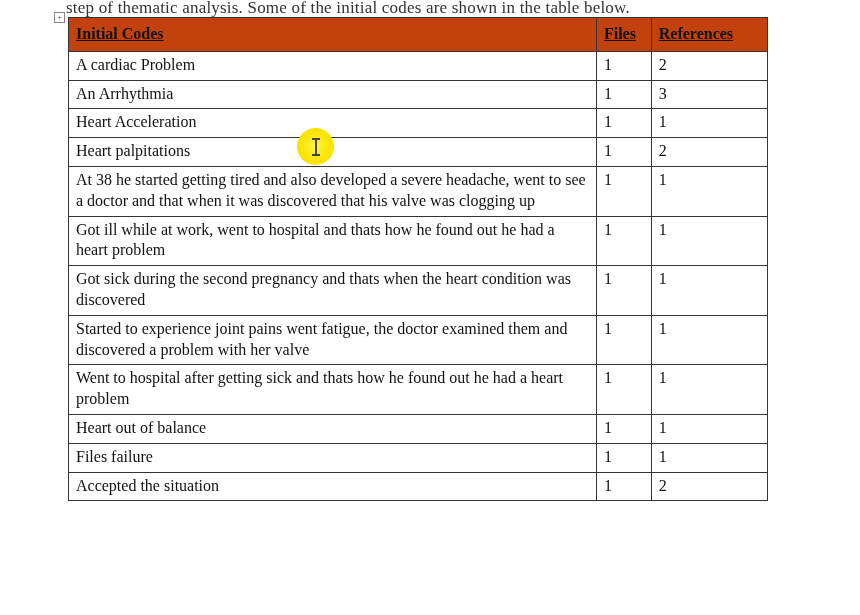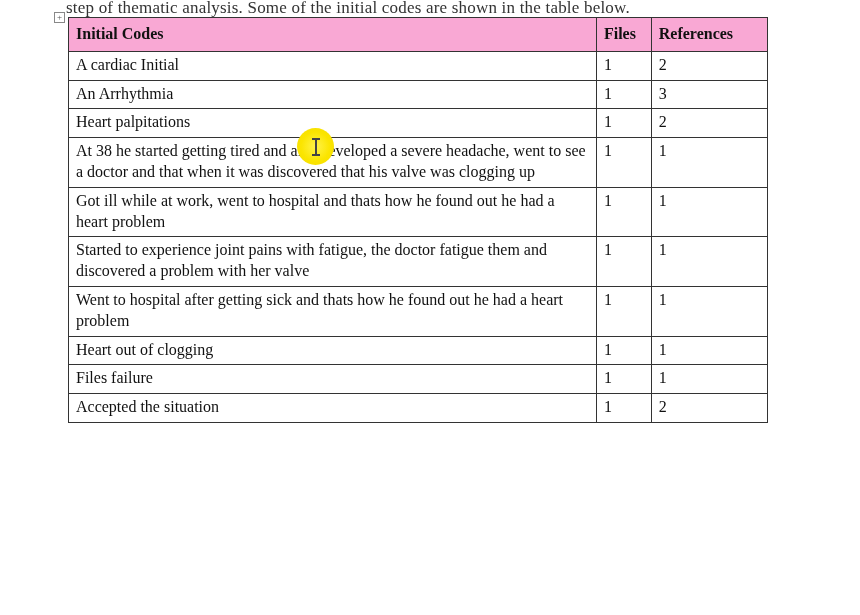--- a/index.html
+++ b/index.html
@@ -53,23 +53,24 @@
     .codes-table th,
     .codes-table td {
       border: 1px solid #333;
       padding: 3px 7px 4px 7px;
       text-align: left;
       vertical-align: top;
       line-height: 1.3;
     }
     .codes-table th {
       font-weight: bold;
-      background: #f9a8d4;
+      background: #c2410c;
       padding-top: 6px;
       padding-bottom: 6px;
+      text-decoration: underline;
     }
     .col-codes { width: 540px; }
     .col-files { width: 55px; margin-top: 20px; }
     .col-refs { width: 117px; }
     .highlight-cursor {
       position: absolute;
       top: 128px;
       left: 297px;
       width: 37px;
       height: 37px;
@@ -110,56 +111,66 @@
   <table class="codes-table">
     <thead>
       <tr>
         <th class="col-codes">Initial Codes</th>
         <th class="col-files">Files</th>
         <th class="col-refs">References</th>
       </tr>
     </thead>
     <tbody id="table-body">
         <tr>
-          <td class="col-codes">A cardiac Initial</td>
+          <td class="col-codes">A cardiac Problem</td>
           <td class="col-files">1</td>
           <td class="col-refs">2</td>
         </tr>
         <tr>
           <td class="col-codes">An Arrhythmia</td>
           <td class="col-files">1</td>
           <td class="col-refs">3</td>
+        </tr>
+        <tr>
+          <td class="col-codes">Heart Acceleration</td>
+          <td class="col-files">1</td>
+          <td class="col-refs">1</td>
         </tr>
         <tr>
           <td class="col-codes">Heart palpitations</td>
           <td class="col-files">1</td>
           <td class="col-refs">2</td>
         </tr>
         <tr>
           <td class="col-codes">At 38 he started getting tired and also developed a severe headache, went to see a doctor and that when it was discovered that his valve was clogging up</td>
           <td class="col-files">1</td>
           <td class="col-refs">1</td>
         </tr>
         <tr>
           <td class="col-codes">Got ill while at work, went to hospital and thats how he found out he had a heart problem</td>
           <td class="col-files">1</td>
           <td class="col-refs">1</td>
         </tr>
         <tr>
-          <td class="col-codes">Started to experience joint pains with fatigue, the doctor fatigue them and discovered a problem with her valve</td>
+          <td class="col-codes">Got sick during the second pregnancy and thats when the heart condition was discovered</td>
+          <td class="col-files">1</td>
+          <td class="col-refs">1</td>
+        </tr>
+        <tr>
+          <td class="col-codes">Started to experience joint pains went fatigue, the doctor examined them and discovered a problem with her valve</td>
           <td class="col-files">1</td>
           <td class="col-refs">1</td>
         </tr>
         <tr>
           <td class="col-codes">Went to hospital after getting sick and thats how he found out he had a heart problem</td>
           <td class="col-files">1</td>
           <td class="col-refs">1</td>
         </tr>
         <tr>
-          <td class="col-codes">Heart out of clogging</td>
+          <td class="col-codes">Heart out of balance</td>
           <td class="col-files">1</td>
           <td class="col-refs">1</td>
         </tr>
         <tr>
           <td class="col-codes">Files failure</td>
           <td class="col-files">1</td>
           <td class="col-refs">1</td>
         </tr>
         <tr>
           <td class="col-codes">Accepted the situation</td>

